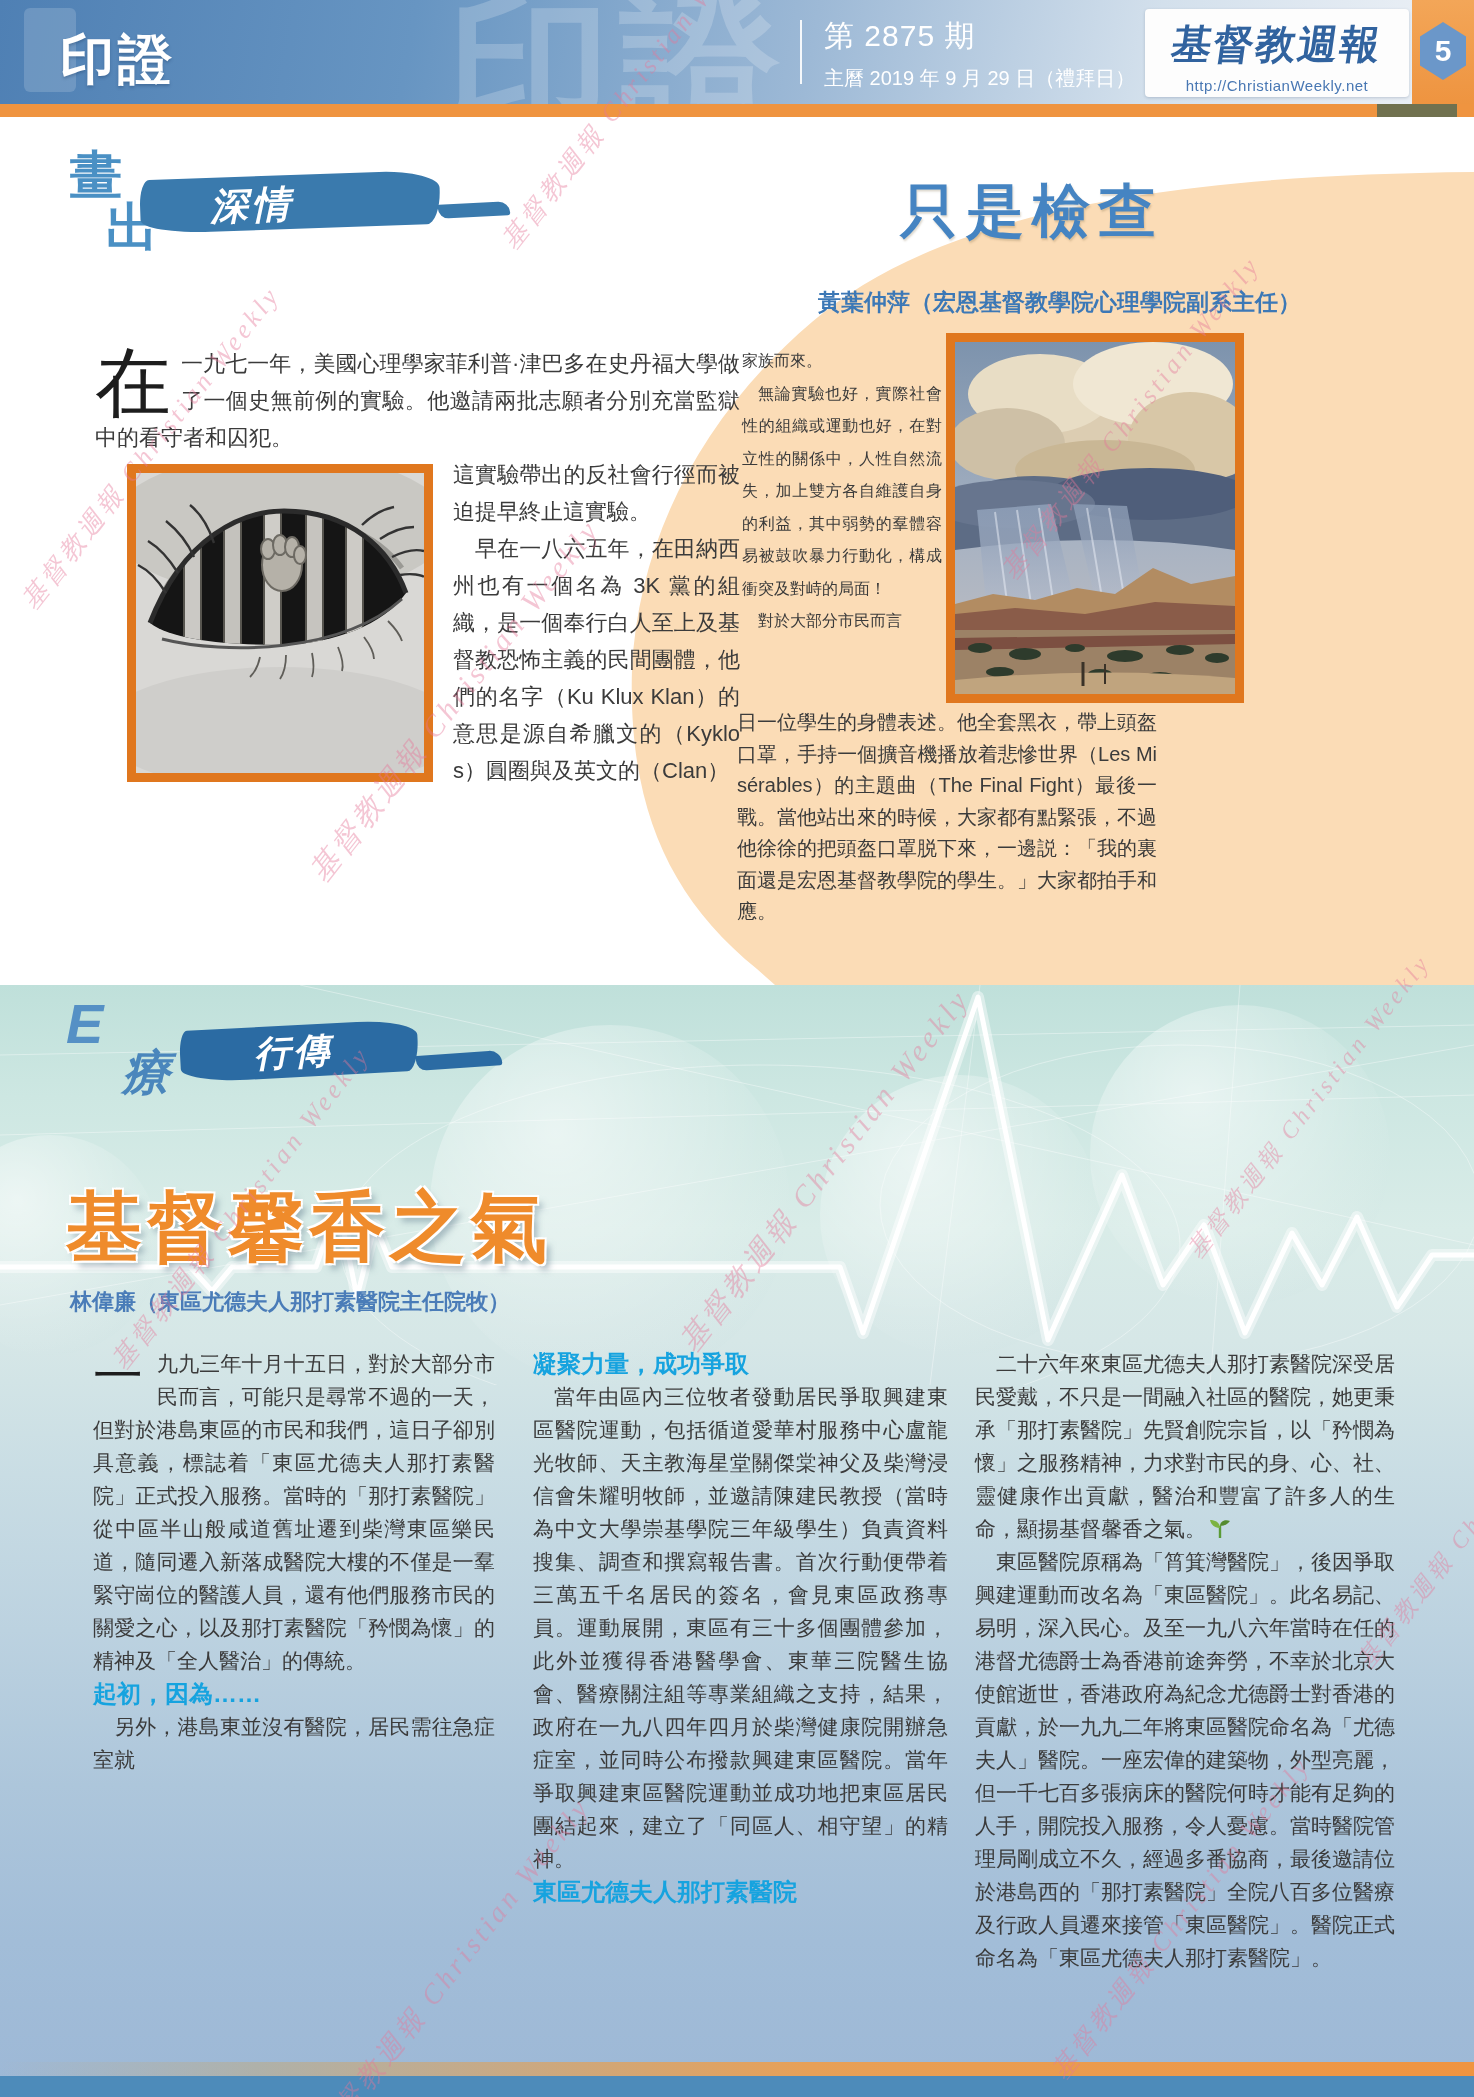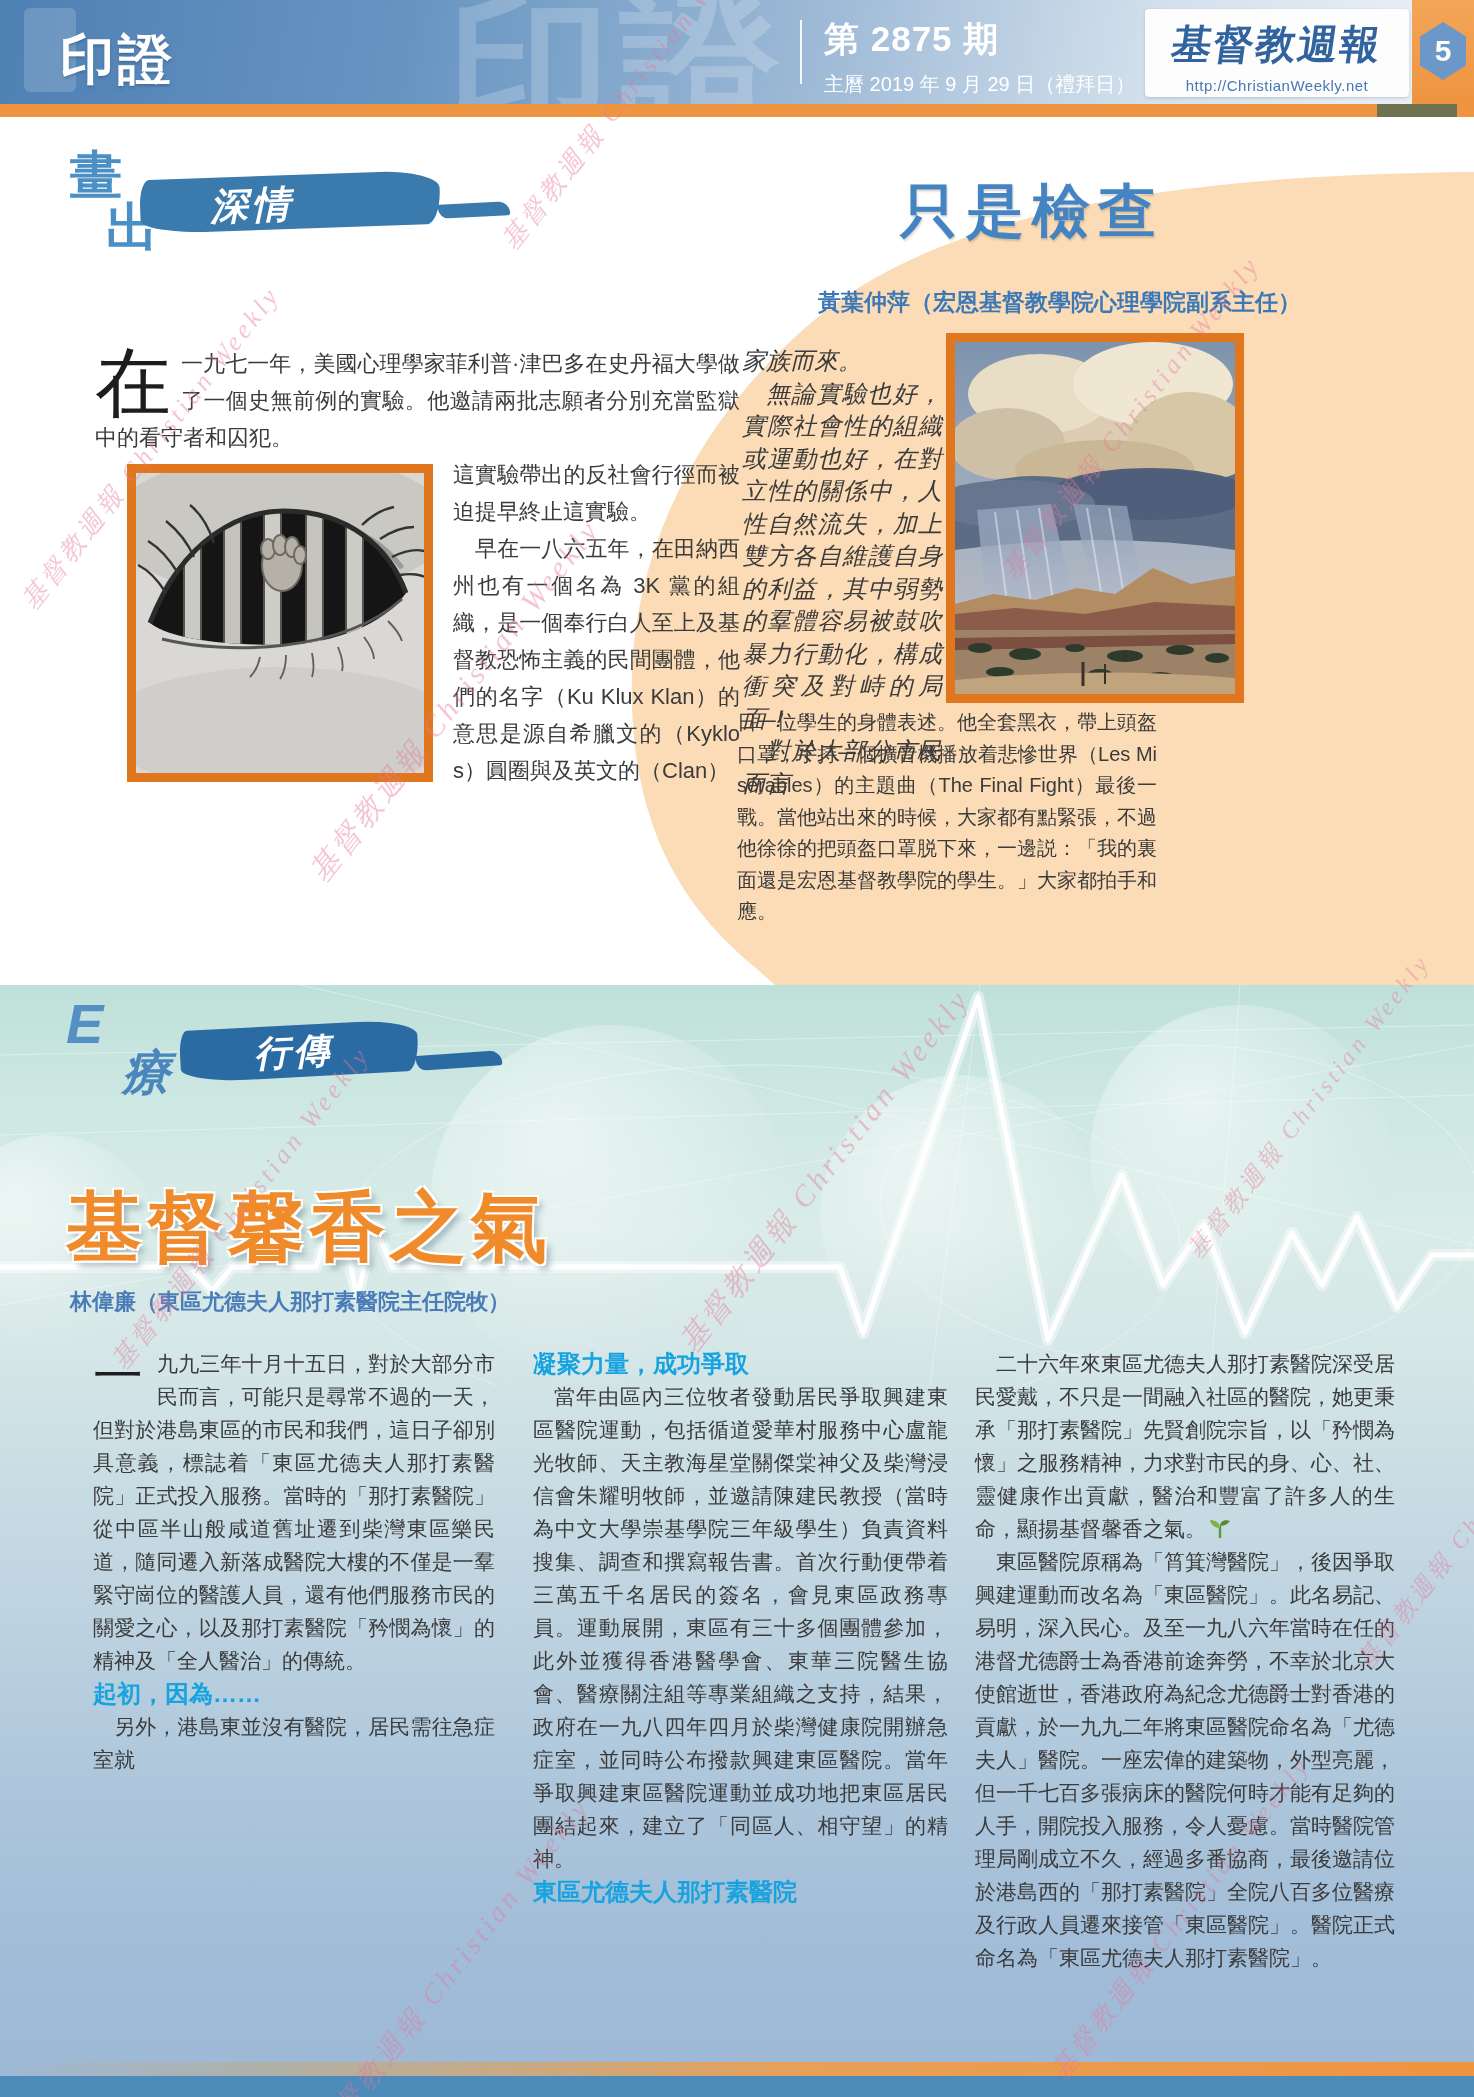--- a/index.html
+++ b/index.html
@@ -10,21 +10,21 @@
   
   .hd{position:absolute;left:0;top:0;width:1474px;height:104px;overflow:hidden;
       background:linear-gradient(100deg,#4f80b4 0%,#6795c2 28%,#9db9d6 55%,#d3e0ec 78%,#eef2f7 100%);}
   .hd-sq{position:absolute;left:24px;top:8px;width:52px;height:84px;background:rgba(255,255,255,.16);border-radius:6px;}
   .hd-title{position:absolute;left:60px;top:24px;font-size:54px;font-weight:bold;color:#fff;
             letter-spacing:4px;text-shadow:0 2px 3px rgba(30,60,100,.35);}
   .hd-ghost{position:absolute;left:450px;top:-38px;font-size:160px;font-weight:bold;
             color:rgba(255,255,255,.20);letter-spacing:10px;}
   .hd-div{position:absolute;left:800px;top:20px;width:2px;height:64px;background:rgba(255,255,255,.9);}
   .hd-issue{position:absolute;left:824px;top:16px;color:#fff;}
-  .issue-no{font-size:35px;font-weight:bold;letter-spacing:1px;}
+  .issue-no{font-size:30px;font-weight:normal;letter-spacing:1px;}
   .issue-date{font-size:20px;margin-top:8px;}
   .hd-card{position:absolute;left:1145px;top:9px;width:264px;height:88px;background:#fdfdfd;
            border-radius:4px;text-align:center;box-shadow:0 1px 3px rgba(60,80,110,.25);}
   .logo-zh{font-family:"Liberation Serif",serif;font-size:40px;font-weight:bold;color:#31639f;
            transform:skewX(-8deg);margin-top:8px;letter-spacing:2px;}
   .logo-url{font-size:15px;color:#4877b3;margin-top:5px;letter-spacing:.5px;}
   .hd-strip{position:absolute;left:1412px;top:0;width:62px;height:104px;
             background:linear-gradient(180deg,#f3a658,#ee9440);}
   .hd-hex{position:absolute;left:1420px;top:22px;width:46px;height:58px;background:#6b97c9;
           clip-path:polygon(50% 0,100% 25%,100% 75%,50% 100%,0 75%,0 25%);
@@ -49,21 +49,21 @@
           letter-spacing:8px;text-shadow:1px 2px 2px rgba(120,100,60,.25);}
   .a1-author{position:absolute;left:818px;top:170px;font-size:23px;font-weight:bold;color:#3c78b6;}
 
   .bodytxt{color:#3b3b3b;text-align:justify;word-break:break-all;}
   .bodytxt p{margin:0;}
   .indent{text-indent:1em;}
   .colA{position:absolute;left:95px;top:228px;width:645px;font-size:22px;line-height:37px;}
   .dropcapA{float:left;font-size:76px;line-height:64px;font-weight:500;color:#1d1d1d;margin:6px 10px 0 0;}
   .eye-float{float:left;width:306px;margin:8px 20px 4px 32px;}
   .eye-frame{border:9px solid #e0771e;display:block;}
-  .a1-mid{position:absolute;left:742px;top:228px;width:200px;font-size:24px;line-height:32.5px;font-style:italic;}
+  .a1-mid{position:absolute;left:742px;top:228px;width:200px;font-size:16px;line-height:32.5px;}
   .cloud-box{position:absolute;left:946px;top:216px;border:9px solid #e0771e;width:298px;height:370px;}
   .a1-bot{position:absolute;left:737px;top:590px;width:420px;font-size:20px;line-height:31.5px;}
   .sprout{display:inline-block;width:22px;height:20px;vertical-align:-3px;margin-left:3px;}
 
   
   .sec2{position:absolute;left:0;top:985px;width:1474px;height:1112px;overflow:hidden;
         background:linear-gradient(180deg,#bfe0da 0%,#cde7e2 10%,#d9ece8 22%,#d6e7e7 32%,
                    #c9dde4 44%,#bcd2e0 58%,#adc6db 72%,#a2bdd8 86%,#9db8d6 100%);}
   .bubble{position:absolute;border-radius:50%;background:radial-gradient(circle at 35% 30%,
           rgba(255,255,255,.55),rgba(255,255,255,.08) 60%,rgba(160,200,200,.12));}

